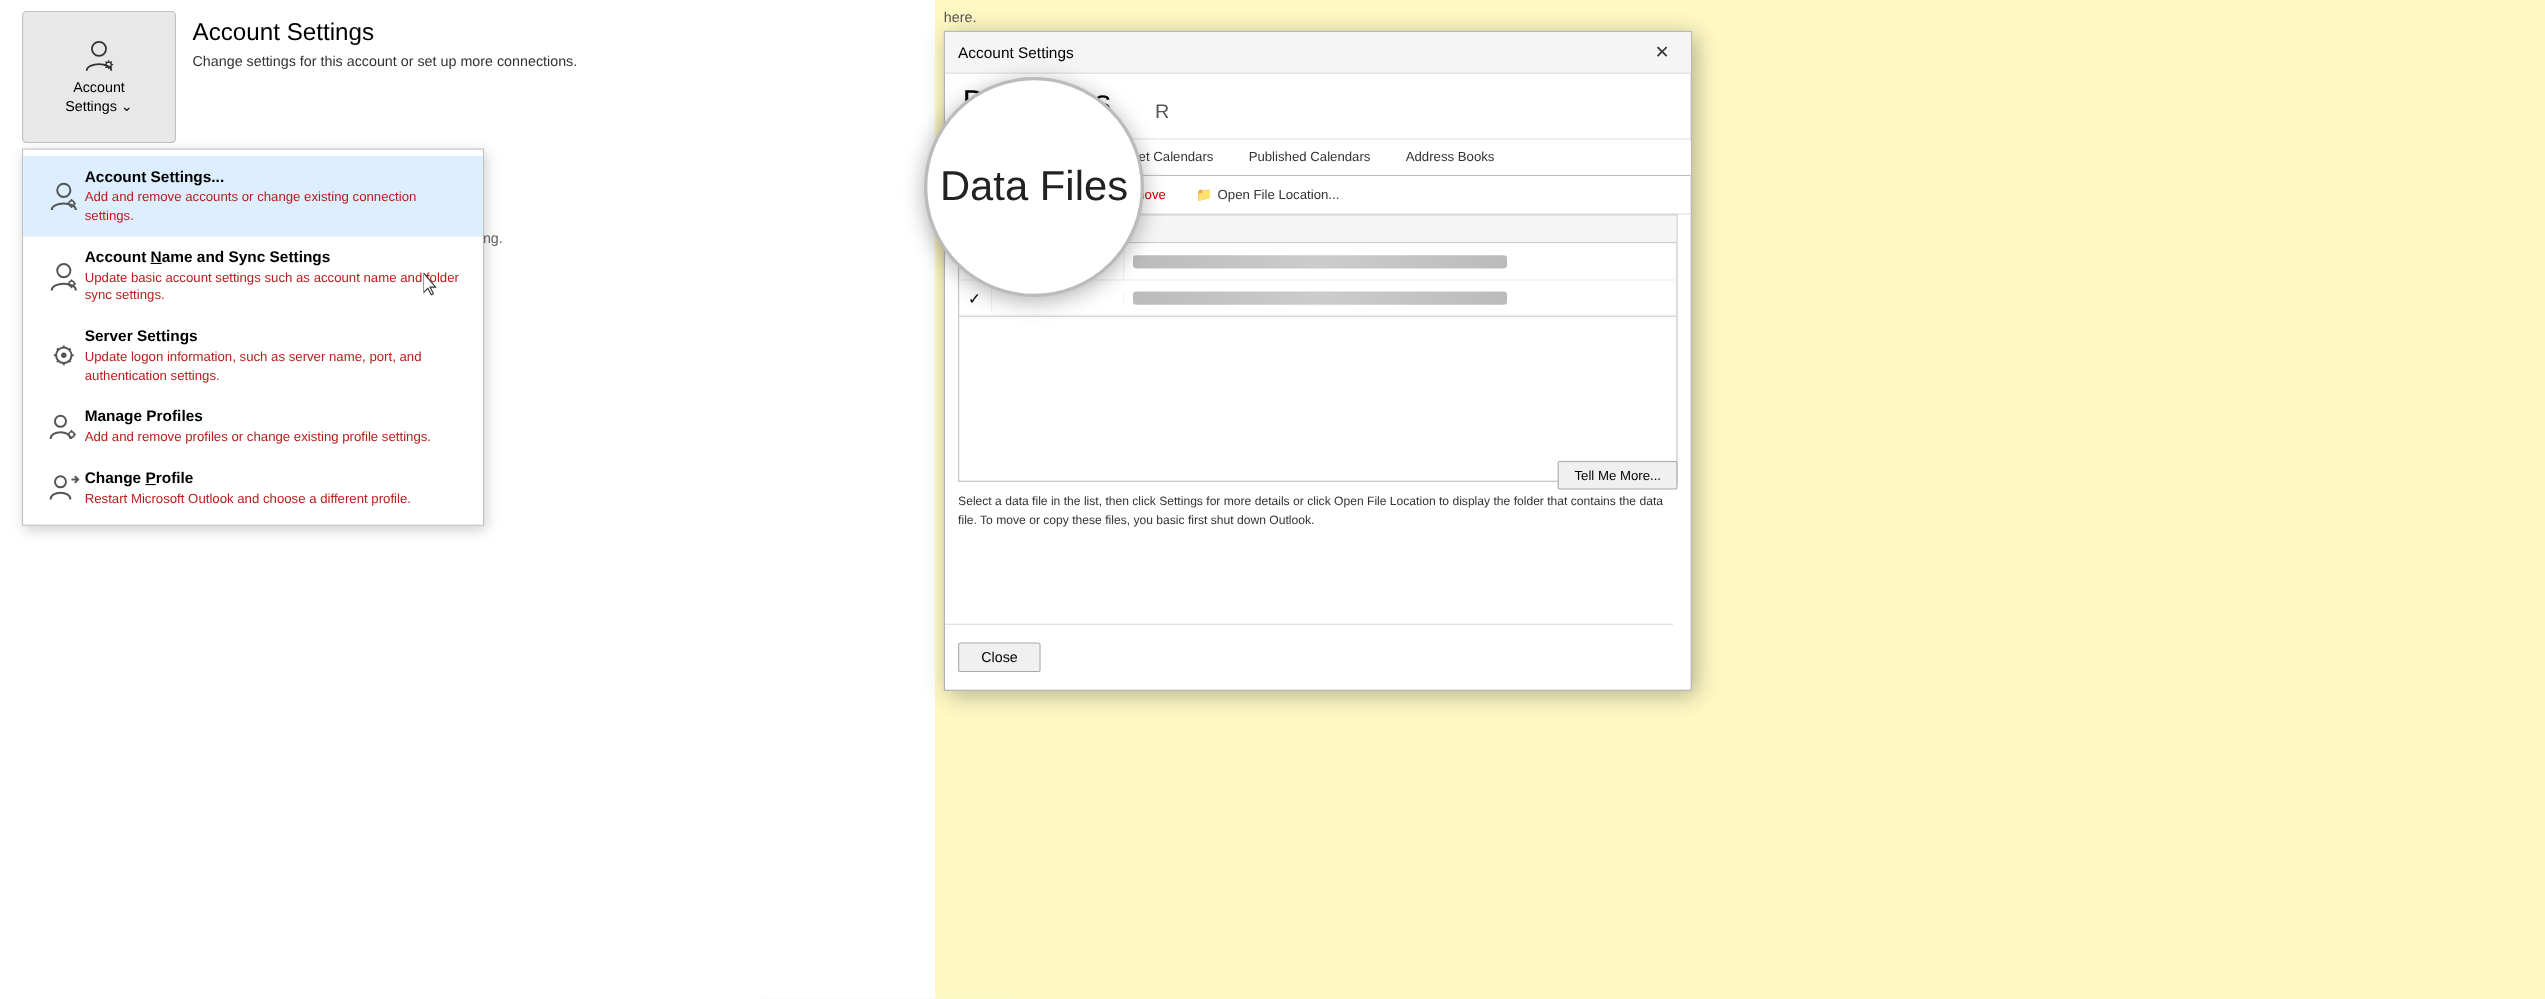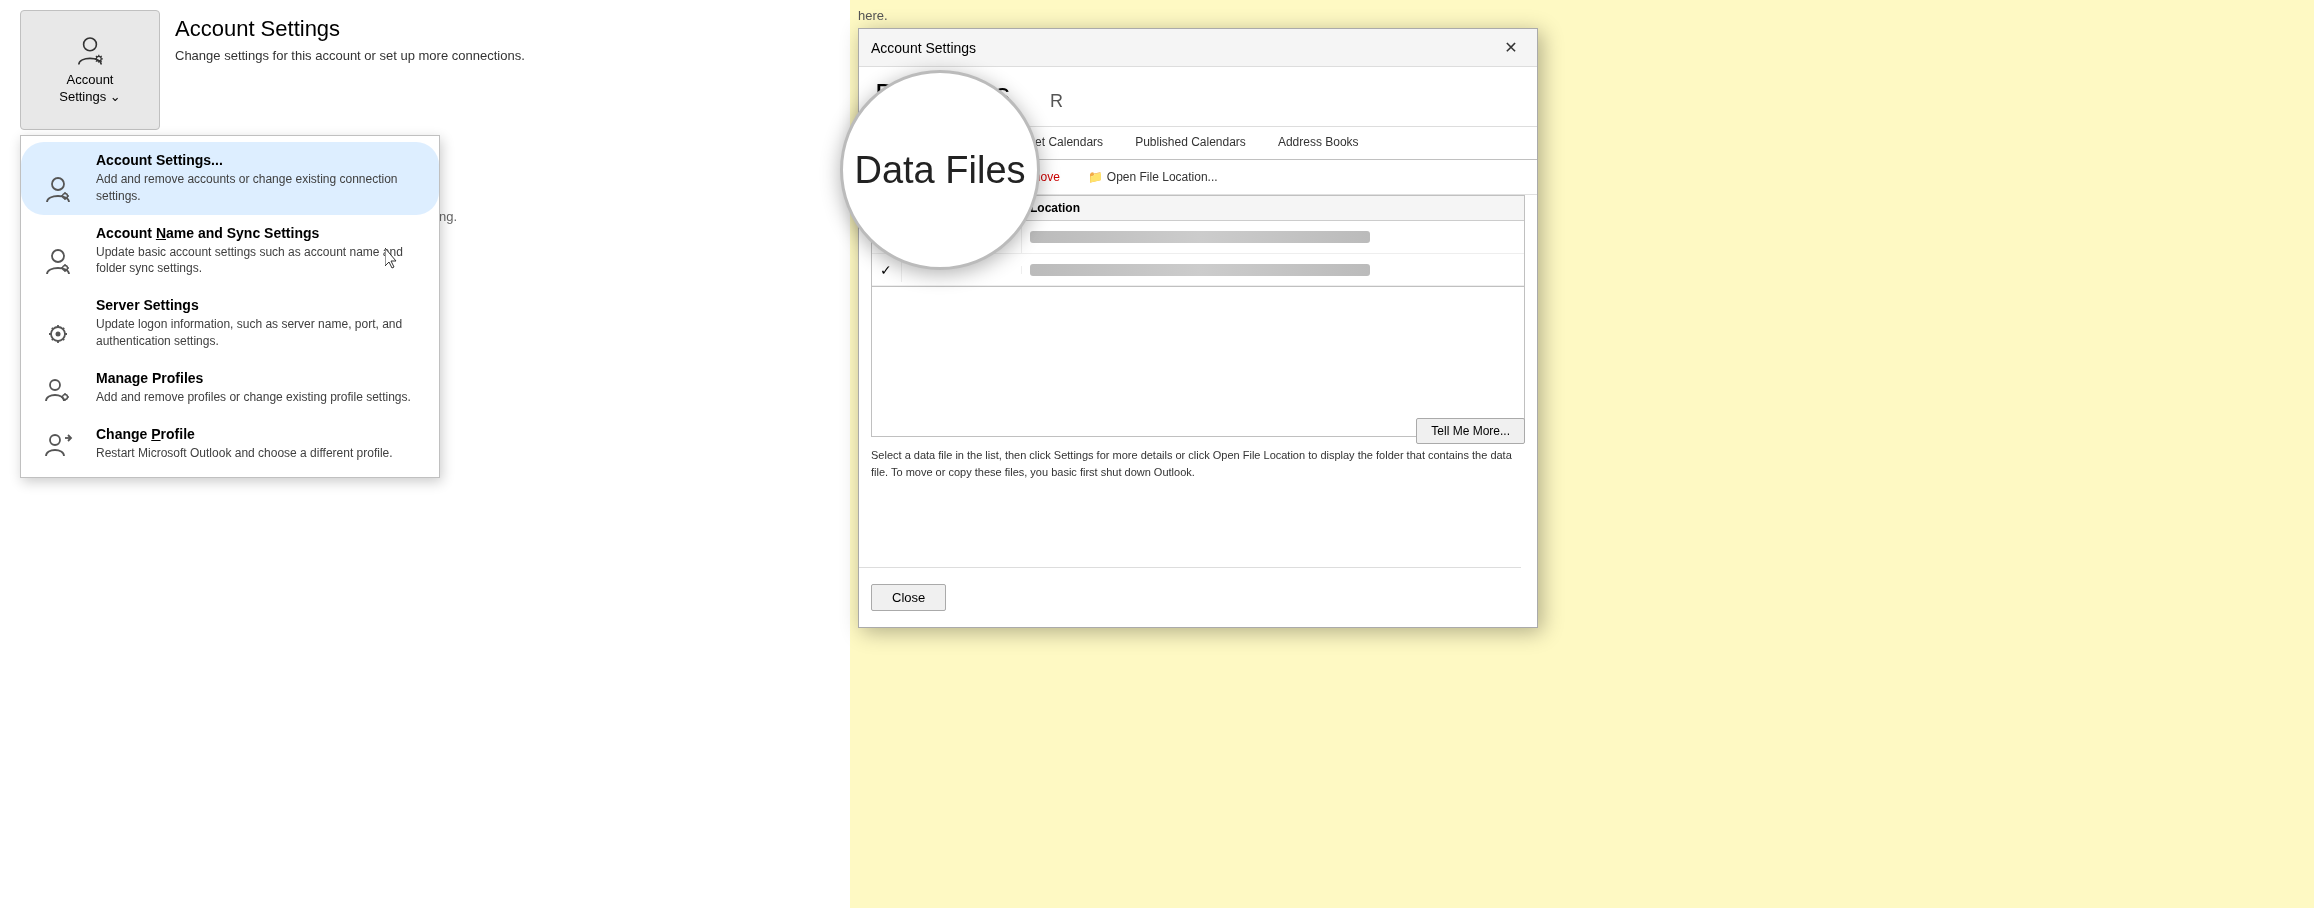--- a/index.html
+++ b/index.html
@@ -105,26 +105,25 @@
       width: 420px;
       background: #ffffff;
       border: 1px solid #c0c0c0;
       box-shadow: 2px 4px 12px rgba(0,0,0,0.2);
       z-index: 100;
       padding: 6px 0;
     }
 
     .menu-item {
       display: flex;
-      align-items: flex-end;
+      align-items: center;
       padding: 10px 18px;
       cursor: pointer;
-      gap: 22px;
+      gap: 3px;
       border-left: 3px solid transparent;
-      border-radius: 23px;
     }
 
     .menu-item:hover, .menu-item.active {
       background: #f0f4ff;
     }
 
     .menu-item.active {
       background: #ddeeff;
     }
 
@@ -143,21 +142,21 @@
 
     .menu-item-title {
       font-size: 14px;
       font-weight: 600;
       color: #000;
       margin-bottom: 3px;
     }
 
     .menu-item-desc {
       font-size: 12px;
-      color: #404040;
+      color: #b91c1c;
       line-height: 1.4;
     }
 
     
     .cursor {
       position: absolute;
       top: 248px;
       left: 385px;
       width: 12px;
       height: 18px;
@@ -514,21 +513,20 @@
       <span>📁</span>
       <span>Open File Location...</span>
     </button>
   </div>
 
   <div style="margin: 0 12px; border: 1px solid #c0c0c0;">
 
     <div style="display:grid; grid-template-columns:30px 120px 1fr; background:#f5f5f5; border-bottom:1px solid #ccc; font-size:12px; font-weight:600;">
       <div style="padding:5px 8px; border-right:1px solid #ddd;"></div>
       <div style="padding:5px 8px; border-right:1px solid #ddd;">Name</div>
-      <div style="padding:5px 8px;">Location</div>
     </div>
 
     <div style="display:grid; grid-template-columns:30px 120px 1fr; border-bottom:1px solid #eee; min-height:32px; align-items:center;">
       <div style="padding:4px 8px; border-right:1px solid #eee;"></div>
       <div style="padding:4px 6px; border-right:1px solid #eee; display:flex; align-items:center; gap:5px;">
 
         <span style="font-size:20px;">🗂</span>
         <span style="font-size:12px;">Setti...</span>
       </div>
       <div style="padding:4px 8px; display:flex; align-items:center;">

